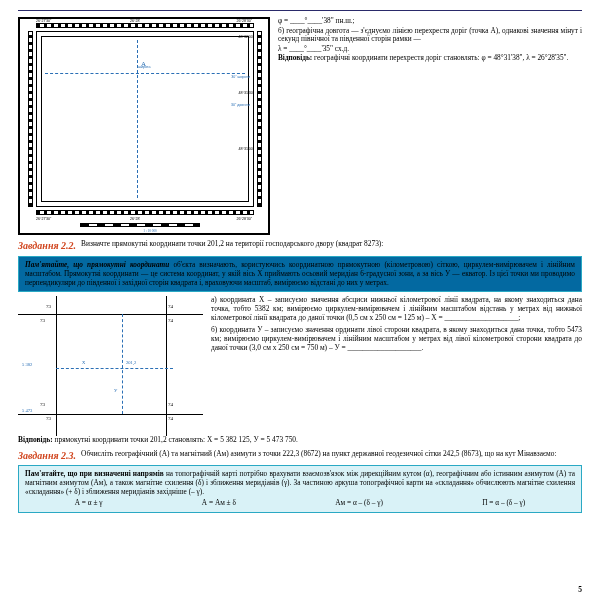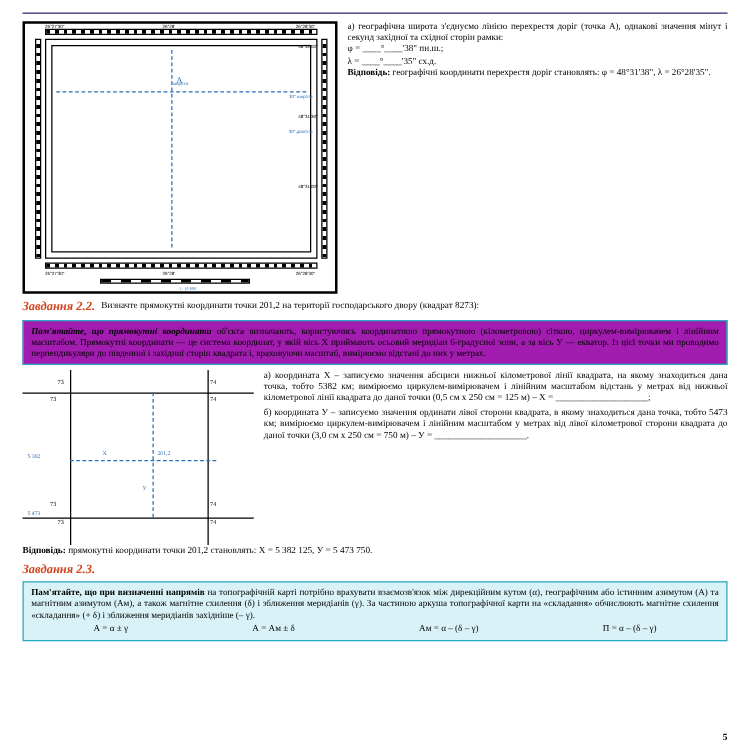--- a/index.html
+++ b/index.html
@@ -138,21 +138,21 @@
   }
   .task-text{
     font-size:7.4px;
     line-height:1.2;
     text-align:justify;
   }
   
   .rembox{
     margin:5px 0 4px 0;
     border:1px solid #2aa9c4;
-    background:#a21caf;
+    background:#0369a1;
     padding:4px 6px;
     font-size:7.3px;
     line-height:1.2;
     text-align:justify;
   }
   .rembox .lead{
     font-weight:bold;
     font-style:italic;
   }
   
@@ -258,22 +258,22 @@
 
       <div class="tick-lab blue" style="left:118px;top:46px;">широта</div>
       <div class="tick-lab blue" style="right:18px;top:56px;">30" широти</div>
       <div class="tick-lab blue" style="right:18px;top:84px;">30" довготи</div>
 
       <div class="scalebar"></div>
       <div class="scale-caption">1 : 10 000</div>
     </div>
 
     <div class="toptext">
-      <p>а) географічна широта з'єднуємо лінією перехрестя доріг (точка А), однакові значення мінут і секунд західної та східної сторін рамки:</p>
       <p>φ = ____°____'38" пн.ш.;</p>
+      <p>б) географічна довгота — з'єднуємо лінією перехрестя доріг (точка А), однакові значення мінут і секунд північної та південної сторін рамки —</p>
       <p>λ = ____°____'35" сх.д.</p>
       <p><span class="bold">Відповідь:</span>
          <span>географічні координати перехрестя доріг становлять: φ = 48°31'38", λ = 26°28'35".</span></p>
     </div>
   </div>
 
   <div class="task-row">
     <div class="task-label">Завдання 2.2.</div>
     <div class="task-text">Визначте прямокутні координати точки 201,2 на території господарського двору (квадрат 8273):</div>
   </div>
@@ -317,20 +317,21 @@
     </div>
   </div>
 
   <div class="answer">
     <span class="bold">Відповідь:</span>
     <span>прямокутні координати точки 201,2 становлять: Х = 5 382 125, У = 5 473 750.</span>
   </div>
 
   <div class="task-row">
     <div class="task-label">Завдання 2.3.</div>
+    <div class="task-text">Обчисліть географічний (А) та магнітний (Ам) азимути з точки 222,3 (8672) на пункт державної геодезичної сітки 242,5 (8673), що на кут Мінавзаємо:</div>
   </div>
 
   <div class="formulabox">
     <span class="lead bold" style="">Пам'ятайте, що при визначенні напрямів</span>
     <span>на топографічній карті потрібно врахувати взаємозв'язок між дирекційним кутом (α), географічним або істинним азимутом (А) та магнітним азимутом (Ам), а також магнітне схилення (δ) і зближення меридіанів (γ). За частиною аркуша топографічної карти на «складання» обчислюють магнітне схилення «складання» (+ δ) і зближення меридіанів західніше (– γ).</span>
     <div class="formrow">
       <span>А = α ± γ</span>
       <span>А = Ам ± δ</span>
       <span>Ам = α – (δ – γ)</span>
       <span>П = α – (δ – γ)</span>

